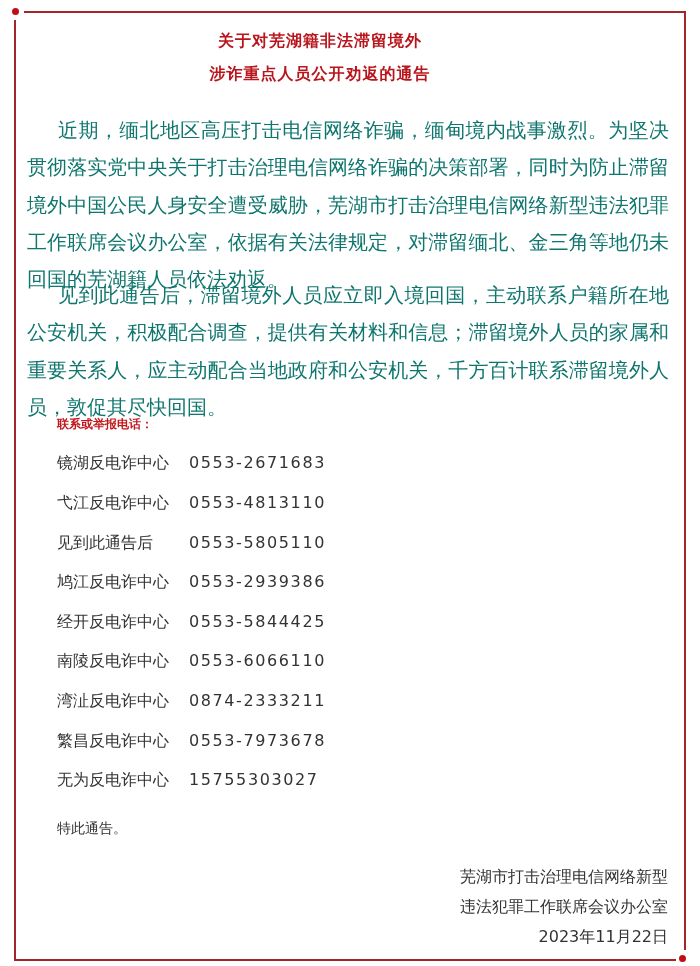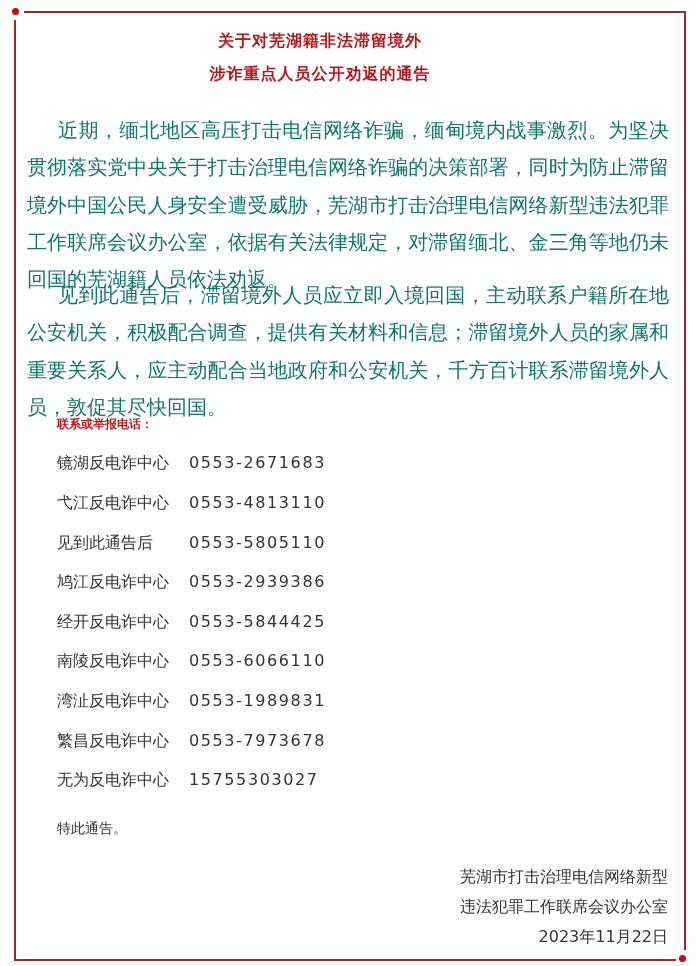--- a/index.html
+++ b/index.html
@@ -119,21 +119,21 @@
 <div class="contact-row" style="top:572px;">
   <span class="center-name">鸠江反电诈中心</span><span class="phone">0553-2939386</span>
 </div>
 <div class="contact-row" style="top:612px;">
   <span class="center-name">经开反电诈中心</span><span class="phone">0553-5844425</span>
 </div>
 <div class="contact-row" style="top:651px;">
   <span class="center-name">南陵反电诈中心</span><span class="phone">0553-6066110</span>
 </div>
 <div class="contact-row" style="top:691px;">
-  <span class="center-name">湾沚反电诈中心</span><span class="phone">0553-1989831</span>
+  <span class="center-name">湾沚反电诈中心</span><span class="phone">0874-2333211</span>
 </div>
 <div class="contact-row" style="top:731px;">
   <span class="center-name">繁昌反电诈中心</span><span class="phone">0553-7973678</span>
 </div>
 <div class="contact-row" style="top:770px;">
   <span class="center-name">无为反电诈中心</span><span class="phone">15755303027</span>
 </div>
 
 <div class="closing" style="top:818px;">特此通告。</div>
 

